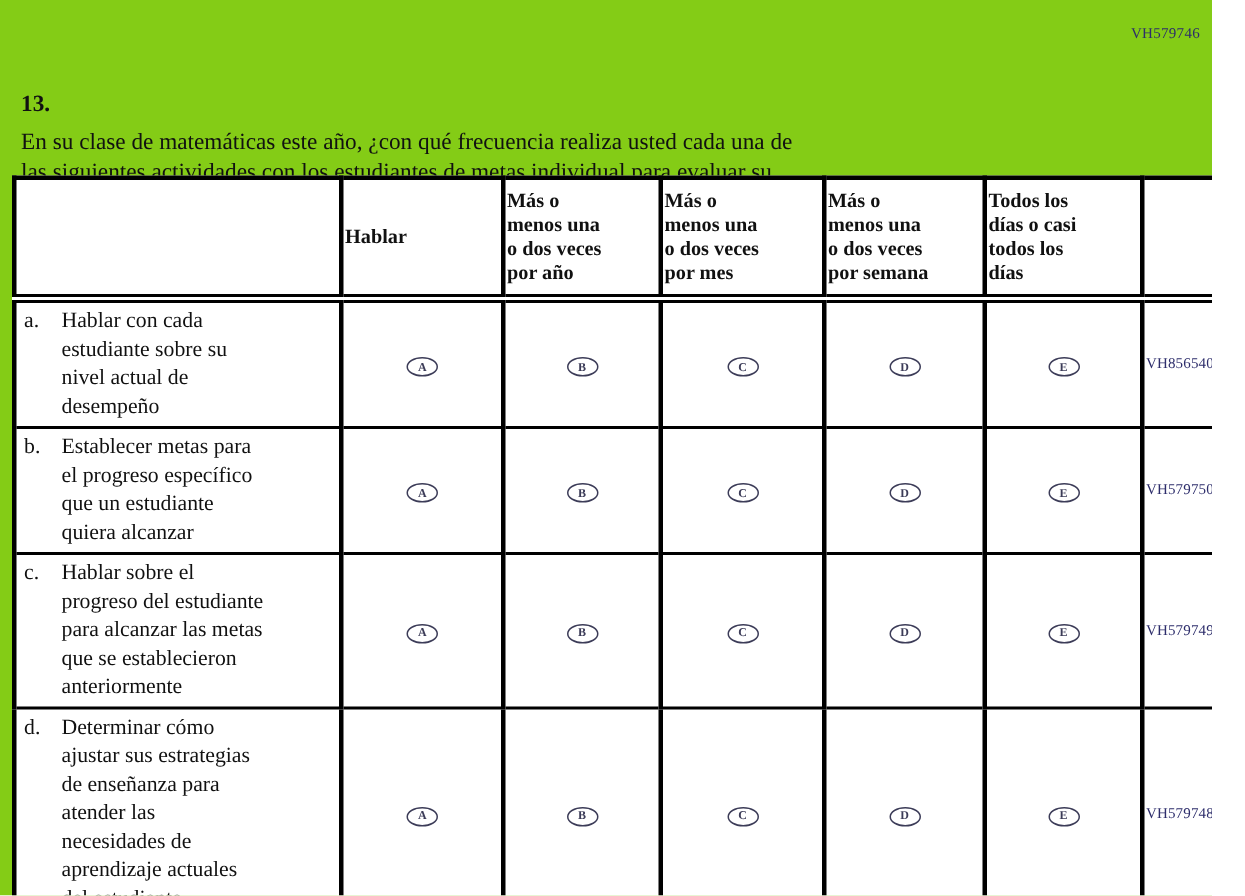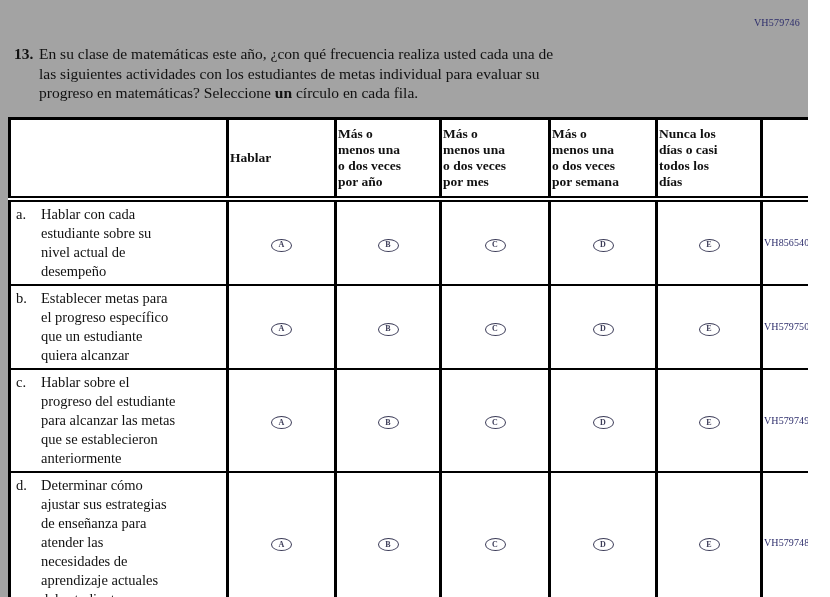--- a/index.html
+++ b/index.html
@@ -1,42 +1,43 @@
 <!DOCTYPE html>
 <html><head>
 <meta charset="utf-8">
 <style>
   * { margin: 0; padding: 0; box-sizing: border-box; }
   html, body { background: #ffffff; }
   .page {
     position: relative;
     width: 808px;
     height: 597px;
-    background: #a3a3a3;
+    background: #84cc16;
     font-family: "Liberation Serif", "DejaVu Serif", serif;
     color: #111111;
     overflow: hidden;
     text-decoration: underline;
   }
   .accession-top {
     position: absolute;
     top: 17px;
     right: 8px;
     font-size: 10px;
     letter-spacing: 0.2px;
     color: #2d2d6b;
   }
   .question {
     position: absolute;
     left: 14px;
-    top: 44px;
+    top: 60px;
     width: 672px;
     display: flex;
     font-size: 15.5px;
     line-height: 19.5px;
+    flex-direction: column;
   }
   .q-number {
     font-weight: bold;
     width: 25px;
     flex: 0 0 25px;
   }
   .q-text {
     white-space: pre-line;
   }
   .q-bold { font-weight: bold; }
@@ -140,21 +141,21 @@
 o dos veces
 por año</th>
         <th>Más o
 menos una
 o dos veces
 por mes</th>
         <th>Más o
 menos una
 o dos veces
 por semana</th>
-        <th>Nunca los
+        <th>Todos los
 días o casi
 todos los
 días</th>
         <th></th>
       </tr>
     </thead>
     <tbody>
       <tr style="height:85px">
         <td class="item-cell">
           <div class="item-row">

